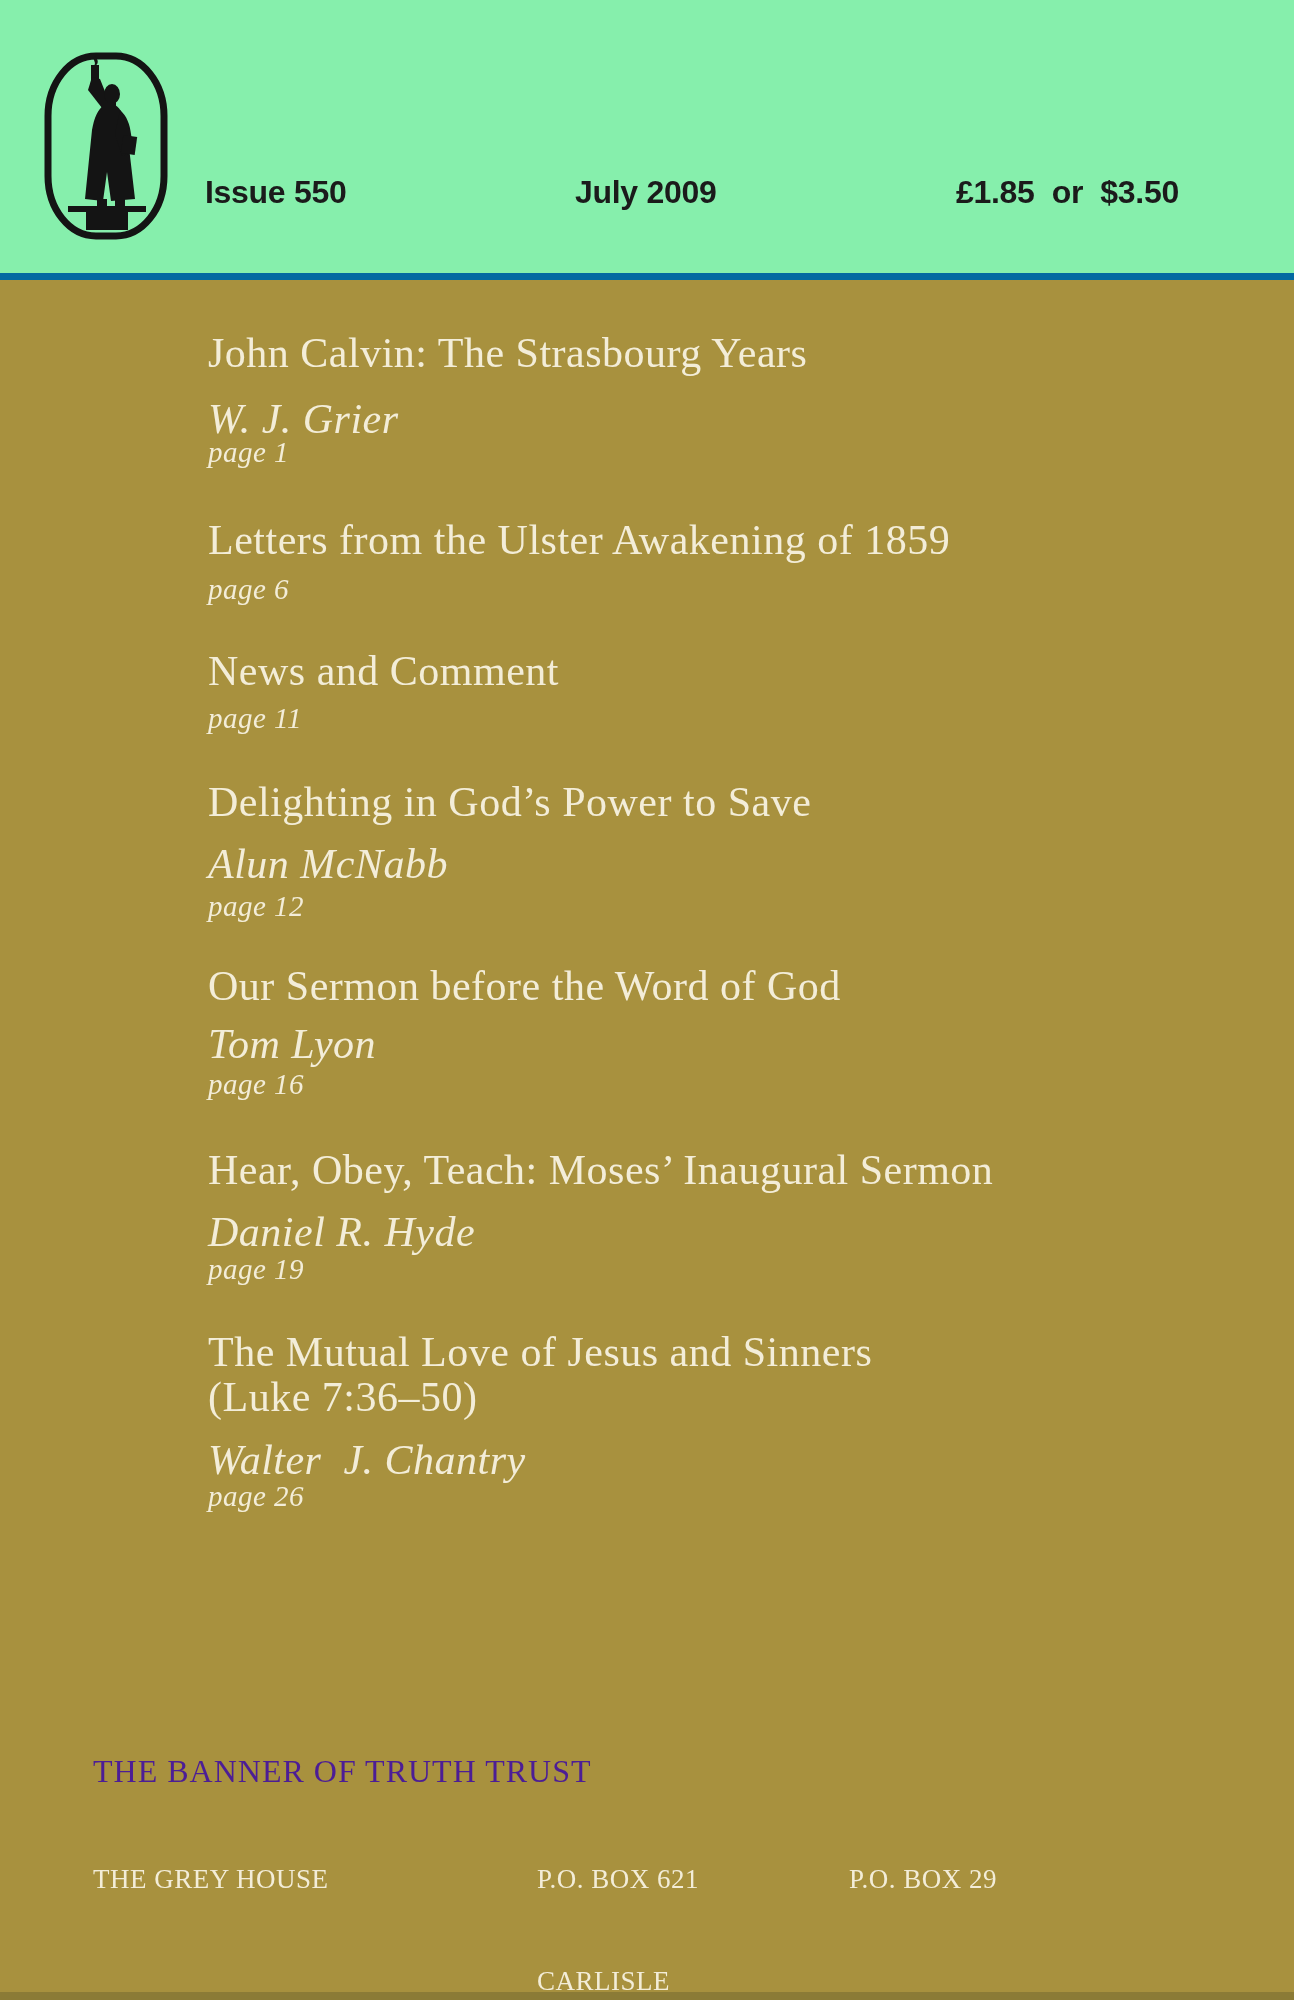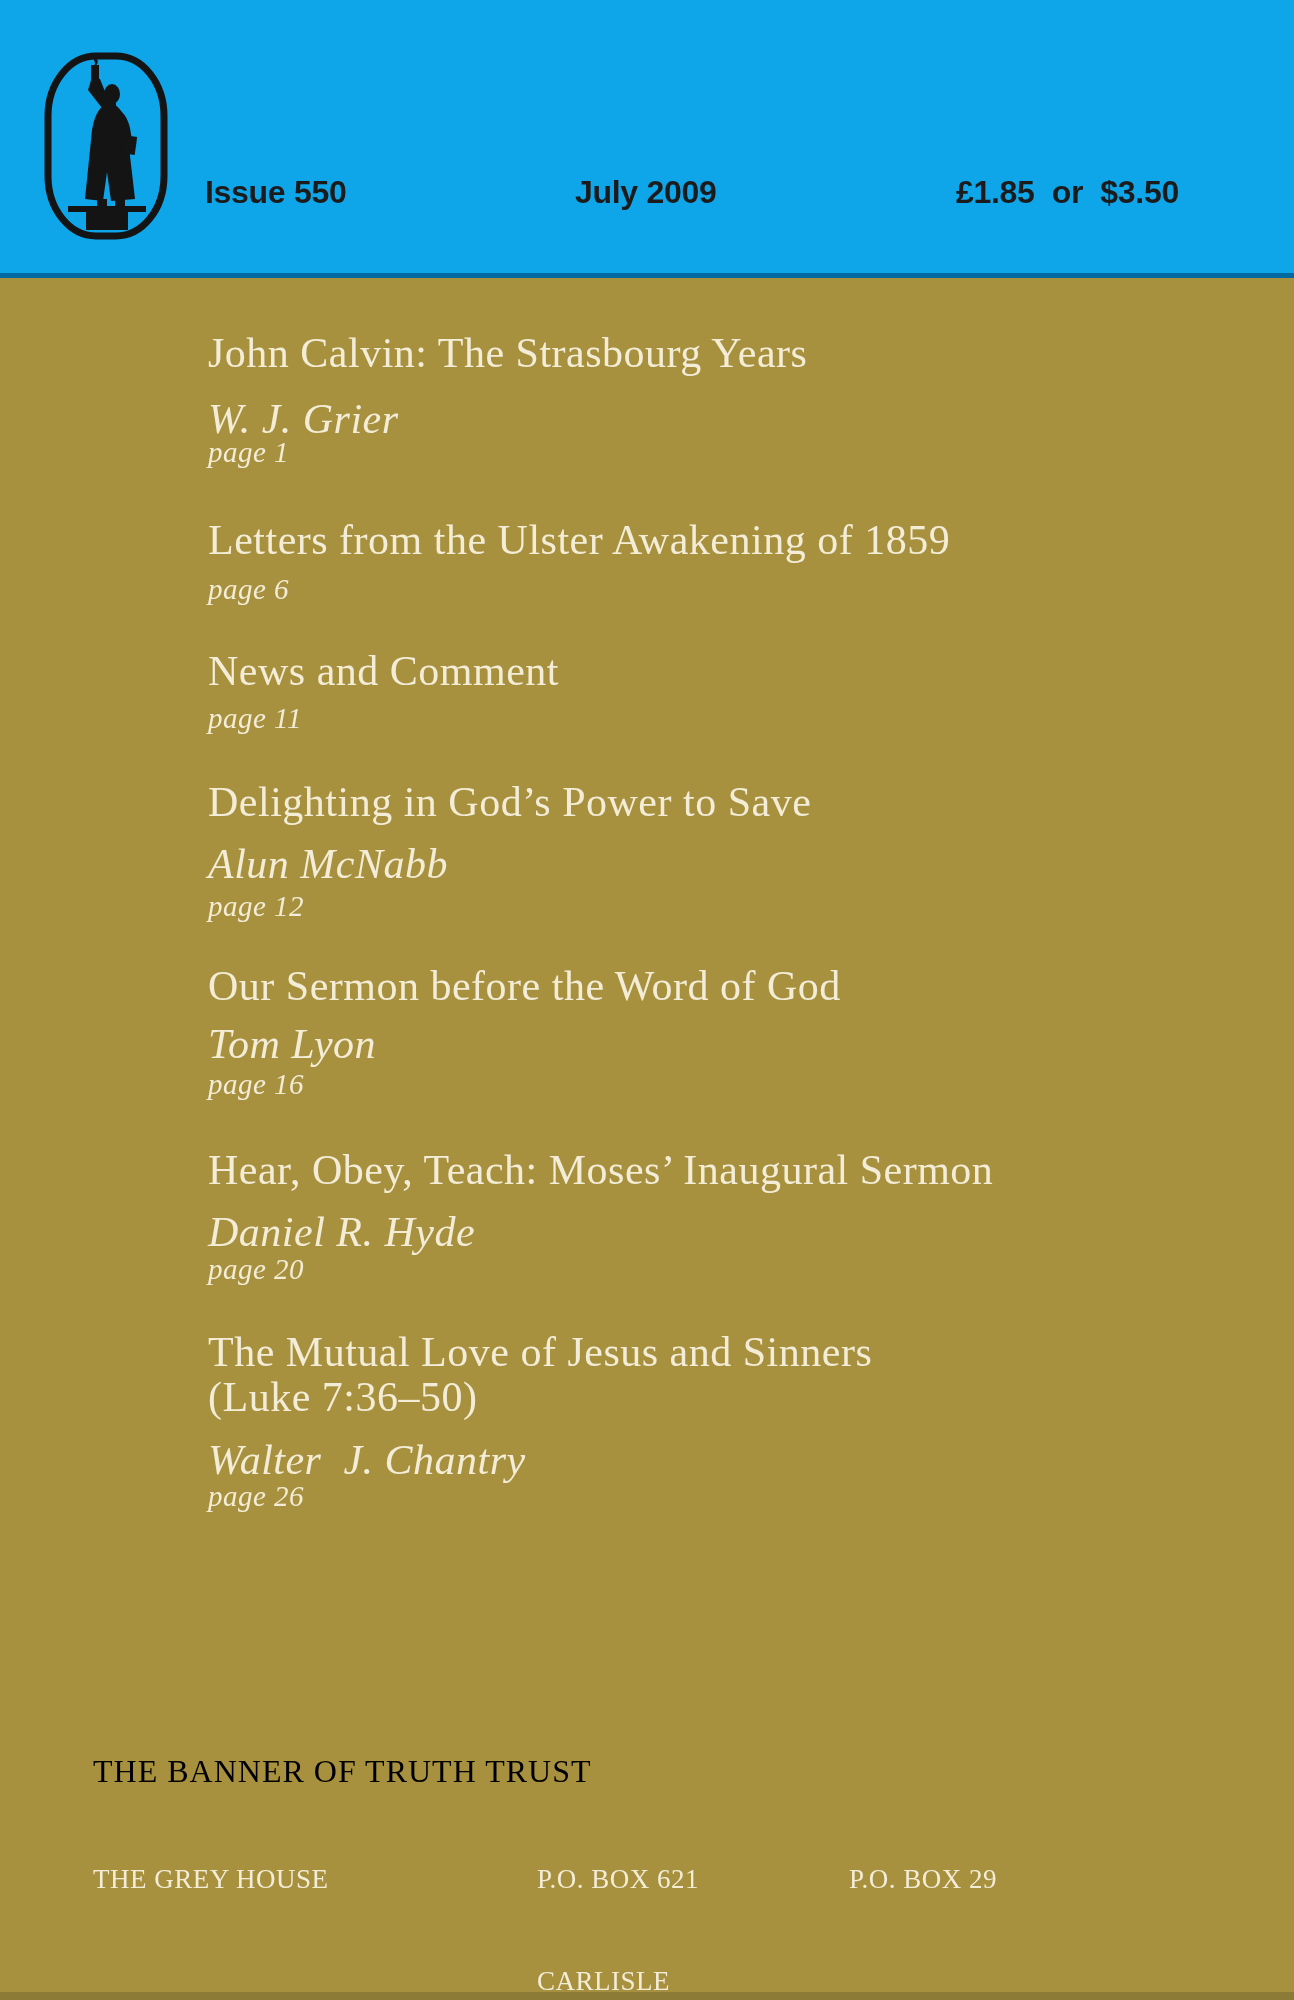--- a/index.html
+++ b/index.html
@@ -4,41 +4,41 @@
 <style>
   html,body { margin:0; padding:0; background:#3a3a3a; }
   .page {
     position:relative; width:1294px; height:2000px;
     background:#a8913e; overflow:hidden;
     font-family:"Liberation Serif", serif;
   }
   
   .masthead {
     position:absolute; top:0; left:0; width:1294px; height:273px;
-    background:#0ea5e9; border-bottom:5px solid #0369a1;
+    background:#86efac; border-bottom:7px solid #0369a1;
   }
   .mast-text {
     position:absolute; top:174px;
     font-family:"Liberation Sans", sans-serif;
     font-weight:bold; font-size:32px; color:#1b1b1b;
     letter-spacing:-0.3px; white-space:pre-wrap;
   }
   .mast-issue { left:205px; }
   .mast-date  { left:575px; }
   .mast-price { left:932px;margin-left:24px; }
   .logo { position:absolute; left:42px; top:50px; width:128px; height:192px; }
   
   .toc-line { position:absolute; left:208px; color:#f3edd8; white-space:pre-wrap; }
   .t  { font-size:42px; letter-spacing:0.5px; }
   .a  { font-size:42px; font-style:italic; letter-spacing:0.5px; }
   .pg { font-size:29px; font-style:italic; letter-spacing:0.5px; }
   
   .org {
     position:absolute; left:93px; top:1753px;
-    font-size:32px; color:#000000; letter-spacing:1px;
+    font-size:32px; color:#4c1d95; letter-spacing:1px;
   }
   .addr {
     position:absolute; top:1794px;
     font-size:27px; line-height:34px; color:#f3edd8;
     letter-spacing:0.5px; white-space:pre-wrap;
   }
   .addr-uk  { left:93px; }
   .addr-usa { left:537px; }
   .addr-aus { left:849px; }
   .bottom-edge {
@@ -108,21 +108,21 @@
 
     <div>
       <div class="toc-line t" style="top:962px">Our Sermon before the Word of God</div>
       <div class="toc-line a" style="top:1020px">Tom Lyon</div>
       <div class="toc-line pg" style="top:1068px">page 16</div>
     </div>
 
     <div>
       <div class="toc-line t" style="top:1146px">Hear, Obey, Teach: Moses’ Inaugural Sermon</div>
       <div class="toc-line a" style="top:1208px">Daniel R. Hyde</div>
-      <div class="toc-line pg" style="top:1253px">page 20</div>
+      <div class="toc-line pg" style="top:1253px">page 19</div>
     </div>
 
     <div>
       <div class="toc-line t" style="top:1328px">The Mutual Love of Jesus and Sinners</div>
       <div class="toc-line t" style="top:1373px">(Luke 7:36–50)</div>
       <div class="toc-line a" style="top:1436px">Walter  J. Chantry</div>
       <div class="toc-line pg" style="top:1480px">page 26</div>
     </div>
 
   </div>

